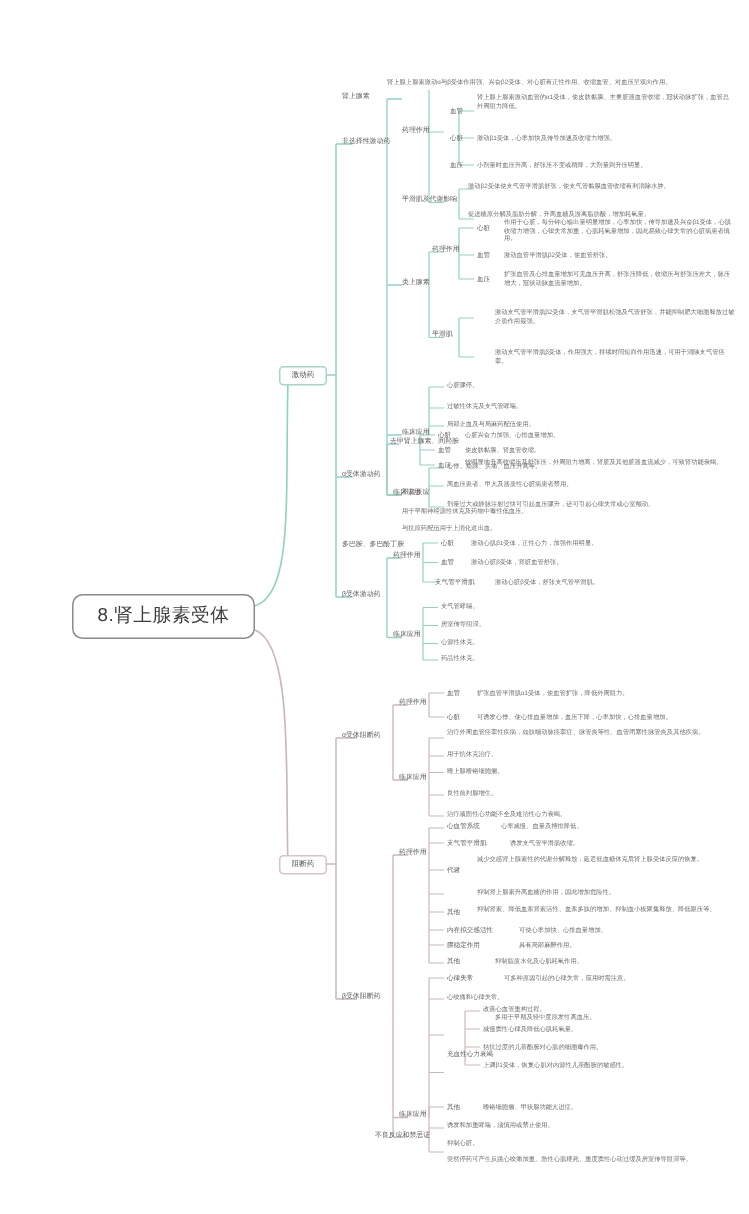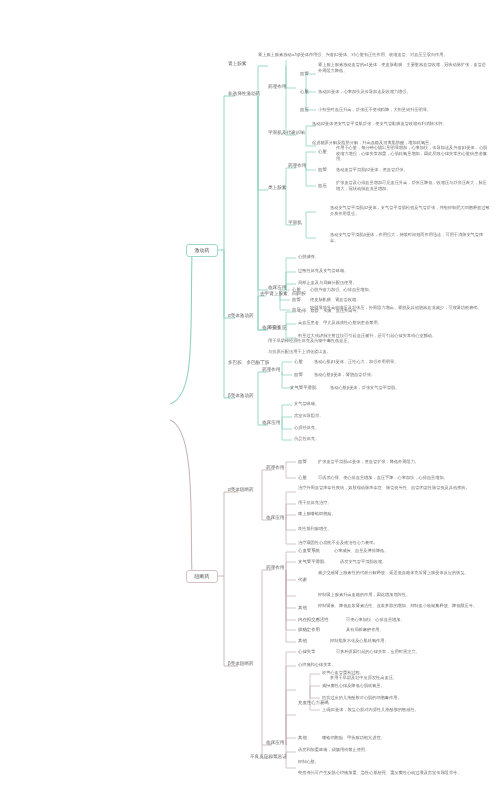--- a/index.html
+++ b/index.html
@@ -108,20 +108,21 @@
     <path d="M286 552 H 296 M286 562 H 296 M286 580 H 296 M286 596 H 296 M286 608 H 296 M286 620 H 296 M286 630 H 296 M286 642 H 296" stroke="#cbb7b7" stroke-width=".8" fill="none"></path>
     <path d="M286 745 V 652 M286 745 V 666 M286 745 V 690 M286 745 V 715" fill="none" stroke="#cbb7b7" stroke-width=".8"></path>
     <path d="M286 652 H 296 M286 666 H 296 M286 690 H 296 M286 715 H 296" stroke="#cbb7b7" stroke-width=".8" fill="none"></path>
     <path d="M310 690 V 674 M310 690 V 686 M310 690 V 698 M310 690 V 710" fill="none" stroke="#cbb7b7" stroke-width=".8"></path>
     <path d="M310 674 H 320 M310 686 H 320 M310 698 H 320 M310 710 H 320" stroke="#cbb7b7" stroke-width=".8" fill="none"></path>
     <path d="M262 745 V 758 M262 758 H 272" fill="none" stroke="#cbb7b7" stroke-width=".8"></path>
     <path d="M286 758 V 738 M286 758 V 752 M286 758 V 768" fill="none" stroke="#cbb7b7" stroke-width=".8"></path>
     <path d="M286 738 H 296 M286 752 H 296 M286 768 H 296" stroke="#cbb7b7" stroke-width=".8" fill="none"></path>
   </svg>
 
+  <div class="node root">8.肾上腺素受体</div>
 
   <div class="node l2" style="left:186px; top:244px;">激动药</div>
   <div class="node l2 pink" style="left:186px; top:570px;">阻断药</div>
 
   <div class="node l3" style="left:228px; top:91px;">非选择性激动药</div>
   <div class="node l3" style="left:228px; top:313px;">α受体激动药</div>
   <div class="node l3" style="left:228px; top:393px;">β受体激动药</div>
 
   <div class="node l3" style="left:228px; top:61px;">肾上腺素</div>
   <div class="node tl" style="left:258px; top:52px; width:232px;">肾上腺上腺素激动α与β受体作用强、兴奋β2受体、对心脏有正性作用、收缩血管、对血压呈双向作用。</div>

